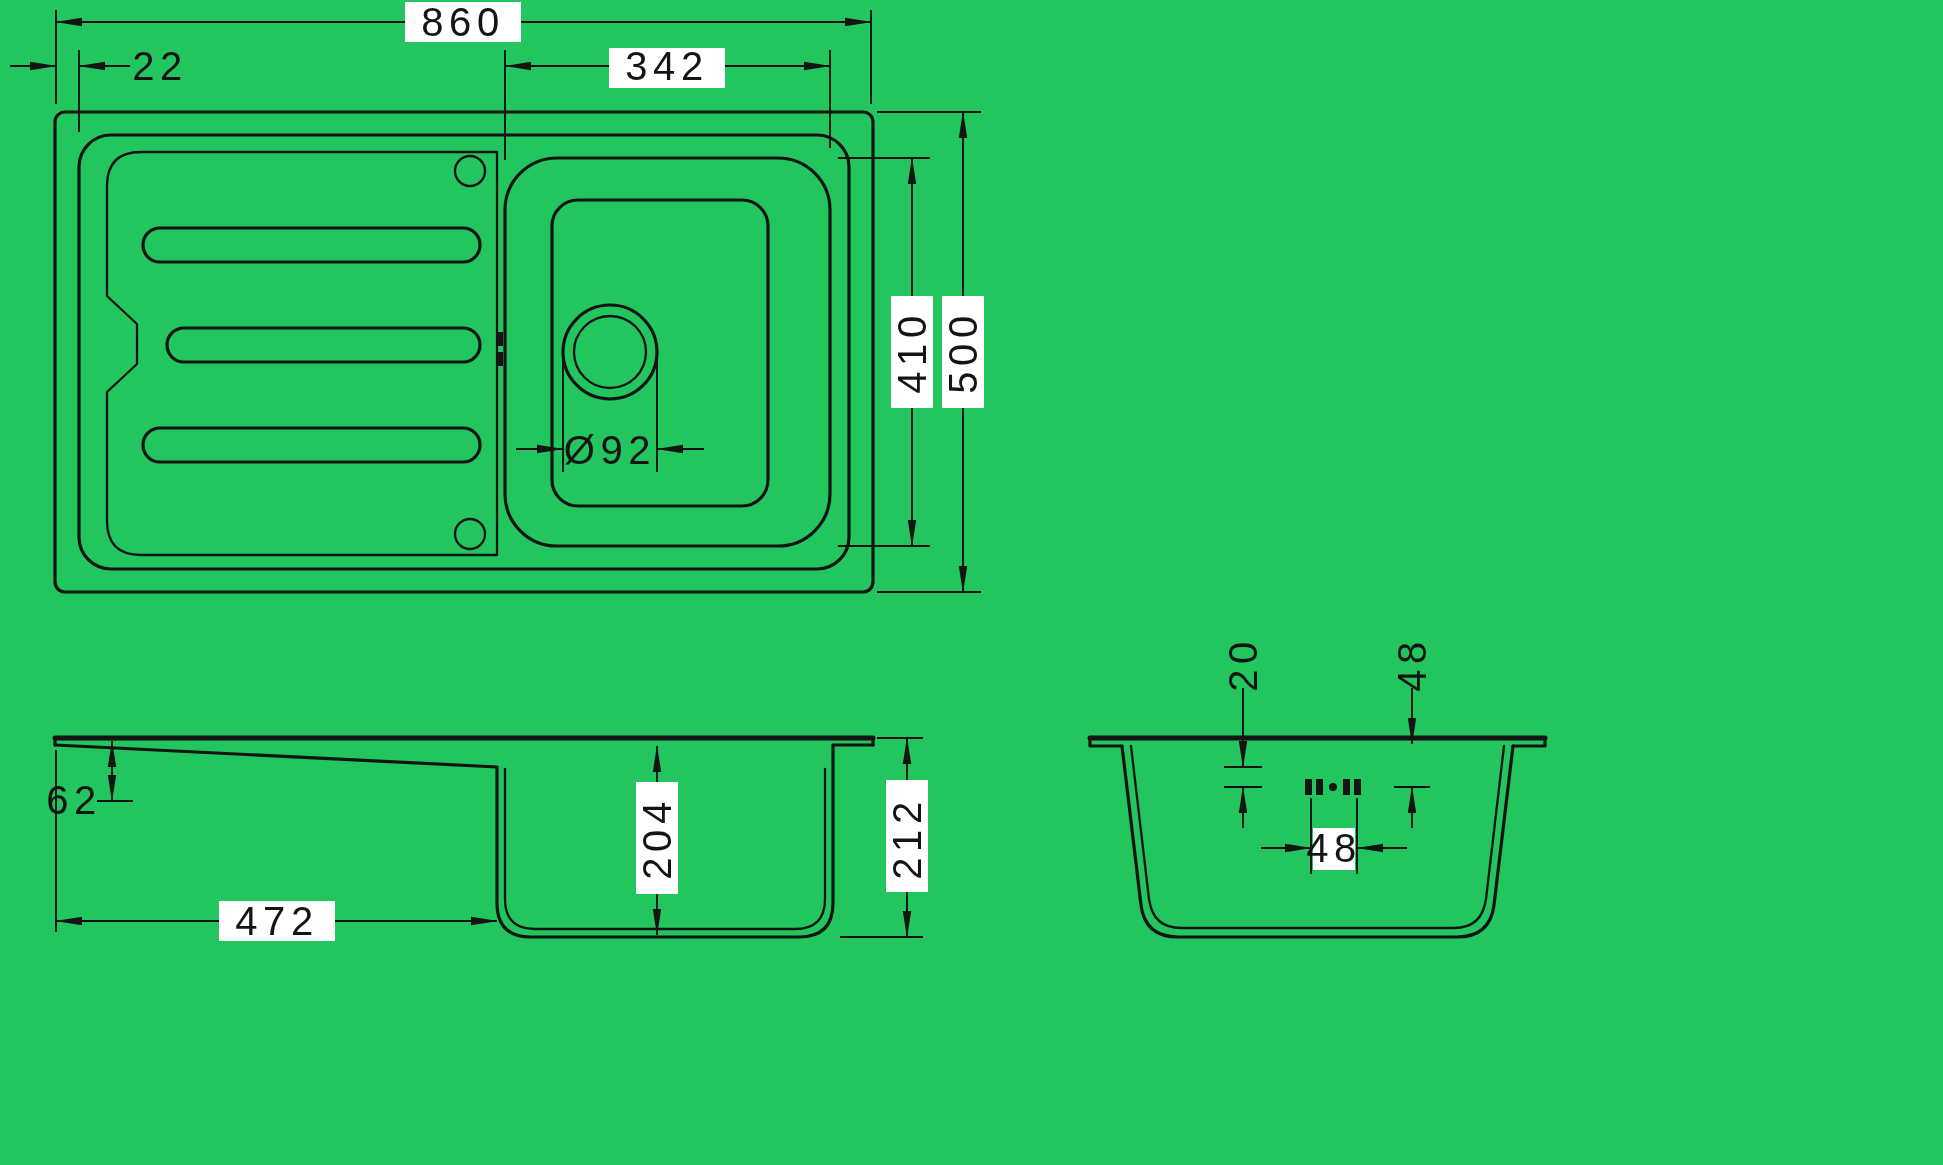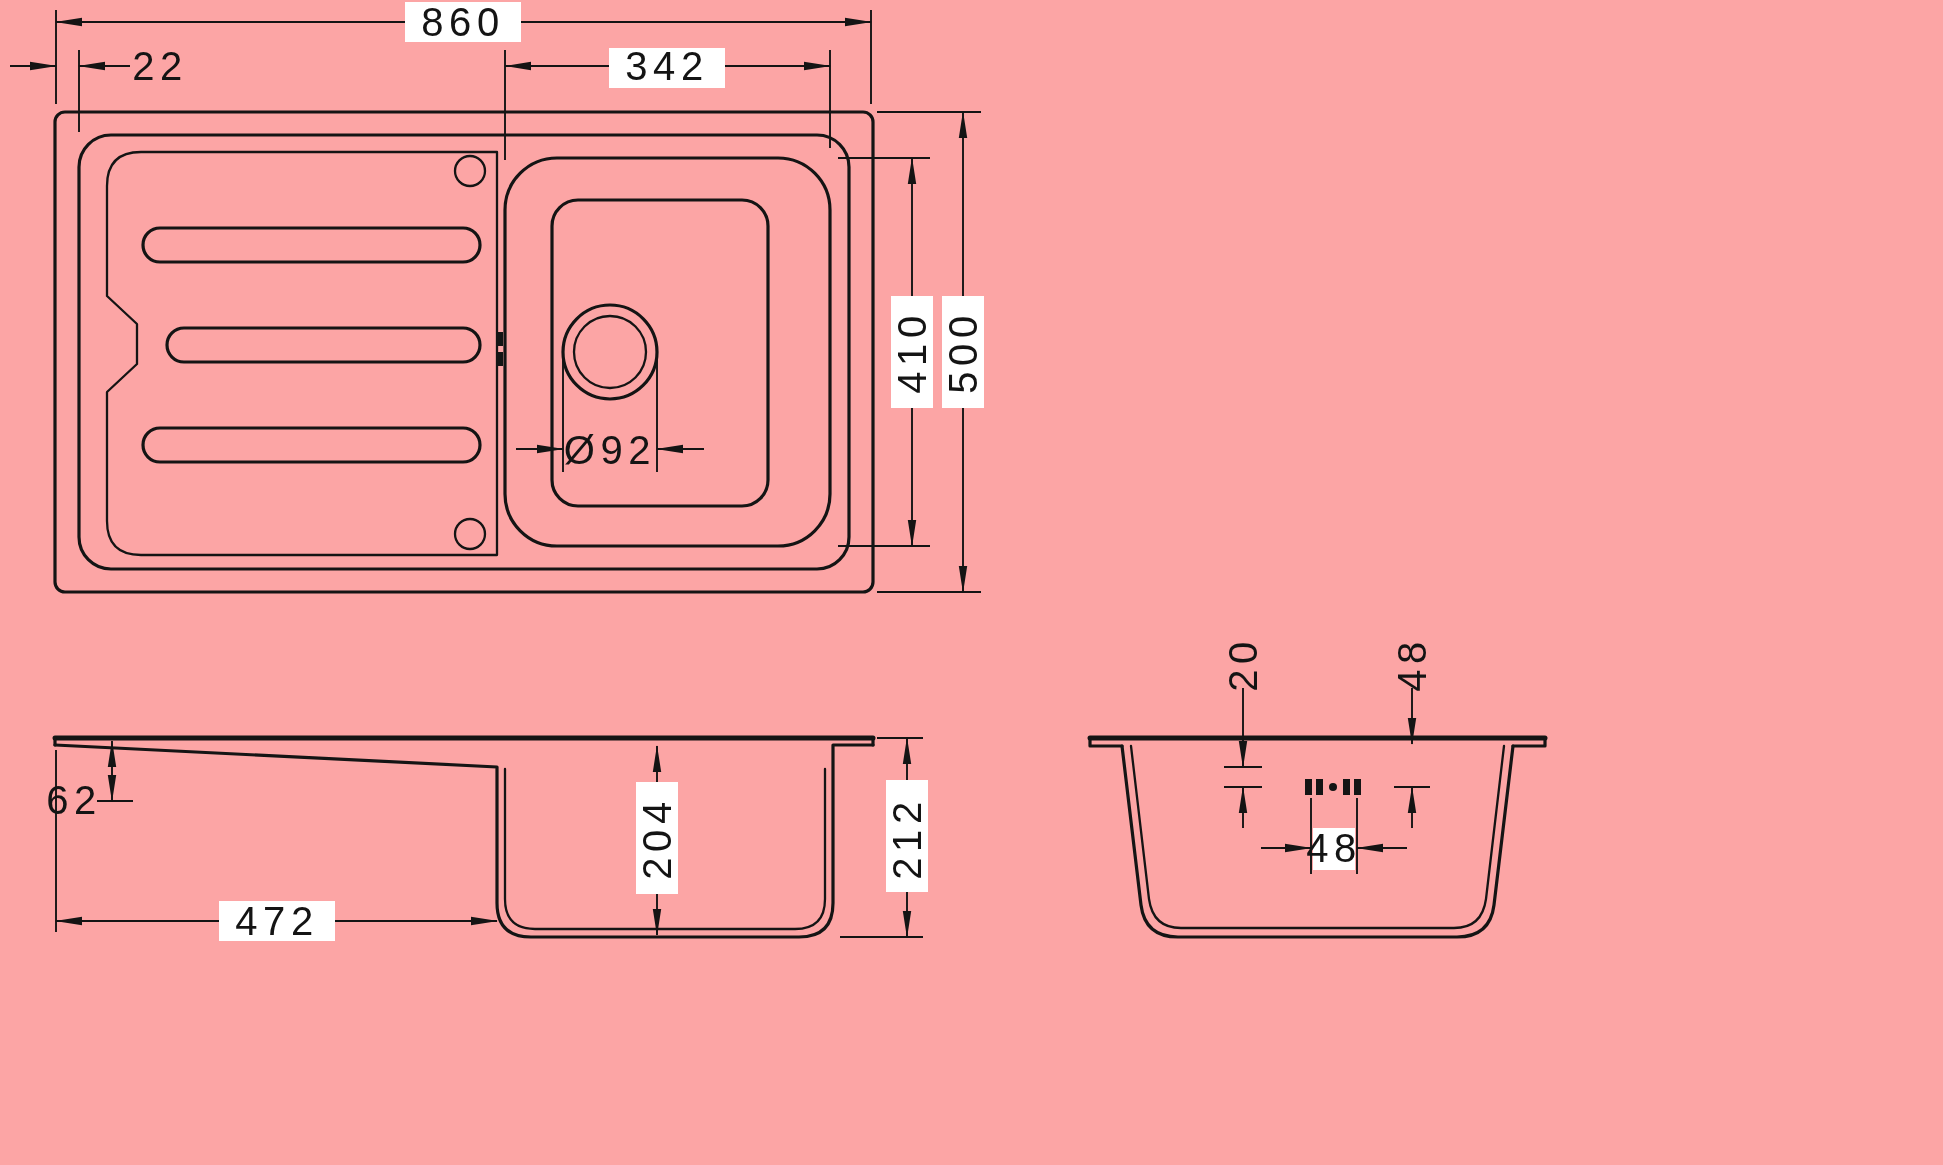--- a/index.html
+++ b/index.html
@@ -1,16 +1,16 @@
 <!DOCTYPE html>
 <html><head>
 <meta charset="utf-8">
 <style>
   html,body{margin:0;padding:0;background:#ffffff;}
-  .canvas{width:1943px;height:1165px;background:#fca5a5;position:relative;overflow:hidden;}
+  .canvas{width:1943px;height:1165px;background:#22c55e;position:relative;overflow:hidden;}
   svg{display:block;}
   svg text{
     font-family:"Liberation Sans",sans-serif;
     font-size:40px;
     letter-spacing:.14em;
     fill:#141414;
     stroke:none;
   }
   .ln{stroke:#141414;fill:none;stroke-linecap:round;stroke-linejoin:round;}
   .w5{stroke-width:5;}

